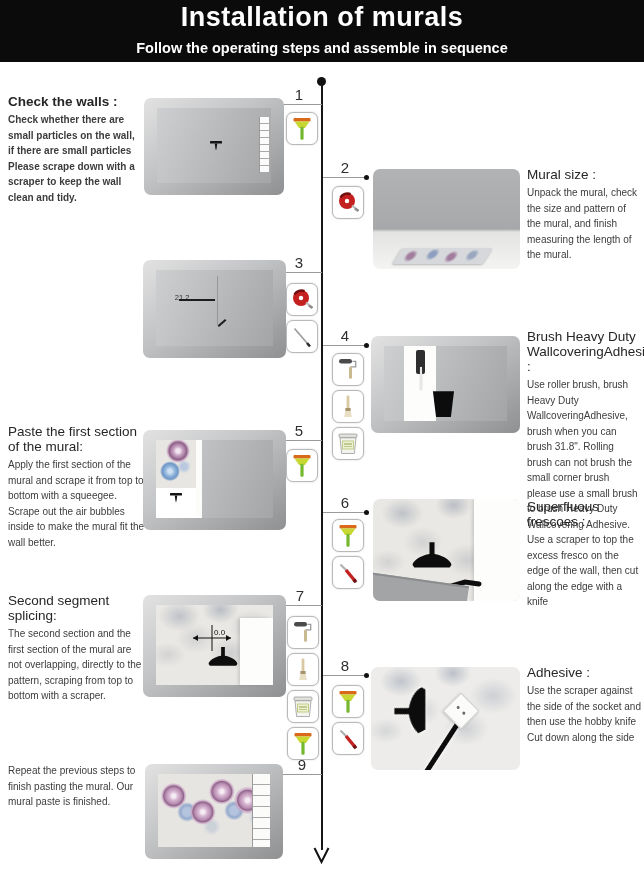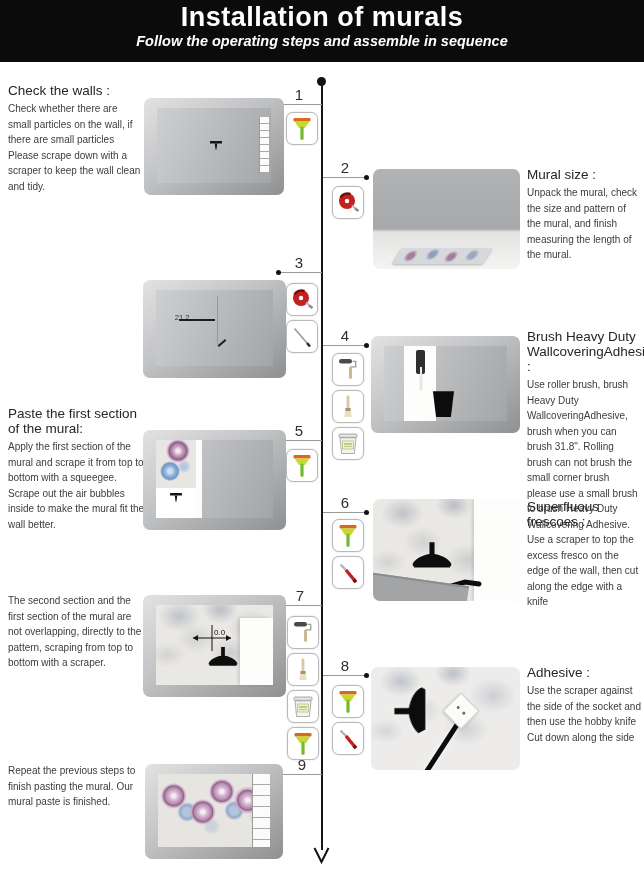--- a/index.html
+++ b/index.html
@@ -3,21 +3,21 @@
 <meta charset="utf-8">
 <style>
   html,body{margin:0;padding:0;background:#fff;}
   #page{position:relative;width:644px;height:879px;background:#fff;overflow:hidden;
         font-family:"Liberation Sans",sans-serif;}
 
   
   .header{position:absolute;left:0;top:0;width:644px;height:62px;background:#0b0b0b;
           color:#fff;text-align:center;}
   .header .title{font-size:27px;font-weight:700;line-height:1.1;padding-top:3px;letter-spacing:.5px;}
-  .header .subtitle{font-size:14.5px;font-weight:700;margin-top:0;font-style:italic;}
+  .header .subtitle{font-size:14.5px;font-weight:700;margin-top:7px;}
 
   
   .timeline{position:absolute;left:321px;top:84px;width:2px;height:766px;background:#161616;}
   .tl-dot{position:absolute;left:317px;top:77px;width:9px;height:9px;border-radius:50%;background:#111;}
   .tl-arrow{position:absolute;left:312px;top:847px;}
 
   
   .step-num{position:absolute;width:36px;text-align:center;font-size:15px;color:#2e2e2e;}
   .connector{position:absolute;height:1px;background:#9a9a9a;}
   .cdot{position:absolute;width:5px;height:5px;border-radius:50%;background:#111;}
@@ -130,21 +130,21 @@
   <div class="timeline"></div>
   <div class="tl-arrow">
     <svg width="19" height="17" viewBox="0 0 19 17">
         <path d="M2.5 1 L9.5 15 L16.5 1" fill="none" stroke="#111" stroke-width="2"></path>
       </svg>
   </div>
 
   <div class="step-num" style="left:281px;top:86px;">1</div>
   <div class="connector" style="left:280px;top:104px;width:42px;"></div>
   <div class="cdot" style="left:276px;top:102px;"></div>
-  <div class="tblock" style="left:8px;top:83px;width:134px;">
+  <div class="tblock" style="left:8px;top:94px;width:134px;font-weight:bold;">
     <div class="title">Check the walls :</div>
     <div class="desc">Check whether there are small particles on the wall, if there are small particles Please scrape down with a scraper to keep the wall clean and tidy.</div>
   </div>
   <div class="tools" style="left:286px;top:112px;">
     <div class="tool-box">
       <svg width="20" height="24" viewBox="0 0 20 24">
           <rect x="1.5" y="1" width="17" height="3.6" rx="1" fill="#d96a1a"></rect>
           <path d="M2.5 4.6 h15 l-4.5 6.5 h-6 z" fill="#c8d832"></path>
           <rect x="8.4" y="9.8" width="3.2" height="13" rx="1.2" fill="#74b82e"></rect>
         </svg>
@@ -197,21 +197,21 @@
           <rect x="17.6" y="17.4" width="4.2" height="2.6" transform="rotate(38 19.7 18.7)" fill="#8d8d8d"></rect>
         </svg>
     </div>
     <div class="tool-box">
       <svg width="22" height="24" viewBox="0 0 22 24">
           <line x1="3.5" y1="3.5" x2="16" y2="18" stroke="#9a9a9a" stroke-width="1.6"></line>
           <line x1="16" y1="18" x2="19" y2="21.5" stroke="#2b2b2b" stroke-width="2.6"></line>
         </svg>
     </div>
   </div>
-  <div class="room room-frame" style="left:143px;top:280px;width:143px;height:98px;">
+  <div class="room room-frame" style="left:143px;top:260px;width:143px;height:98px;">
     <div class="room-wall">
       <span class="meas-label">21.2</span>
       <div class="tape-line"></div>
       <div class="faint-v"></div>
       <div class="mark-tick"></div>
     </div>
   </div>
 
   <div class="step-num" style="left:327px;top:327px;">4</div>
   <div class="connector" style="left:323px;top:345px;width:42px;"></div>
@@ -250,21 +250,21 @@
     </div>
   </div>
   <div class="tblock" style="left:527px;top:329px;width:114px;">
     <div class="title">Brush Heavy Duty WallcoveringAdhesive :</div>
     <div class="desc">Use roller brush, brush Heavy Duty WallcoveringAdhesive, brush when you can brush 31.8". Rolling brush can not brush the small corner brush please use a small brush to brush Heavy Duty Wallcovering Adhesive.</div>
   </div>
 
   <div class="step-num" style="left:281px;top:422px;">5</div>
   <div class="connector" style="left:280px;top:440px;width:42px;"></div>
   <div class="cdot" style="left:276px;top:438px;"></div>
-  <div class="tblock" style="left:8px;top:406px;width:138px;">
+  <div class="tblock" style="left:8px;top:424px;width:138px;">
     <div class="title">Paste the first section of the mural:</div>
     <div class="desc">Apply the first section of the mural and scrape it from top to bottom with a squeegee. Scrape out the air bubbles inside to make the mural fit the wall better.</div>
   </div>
   <div class="tools" style="left:286px;top:449px;">
     <div class="tool-box">
       <svg width="20" height="24" viewBox="0 0 20 24">
           <rect x="1.5" y="1" width="17" height="3.6" rx="1" fill="#d96a1a"></rect>
           <path d="M2.5 4.6 h15 l-4.5 6.5 h-6 z" fill="#c8d832"></path>
           <rect x="8.4" y="9.8" width="3.2" height="13" rx="1.2" fill="#74b82e"></rect>
         </svg>
@@ -318,20 +318,21 @@
   </div>
   <div class="tblock" style="left:527px;top:499px;width:114px;">
     <div class="title">Superfluous frescoes :</div>
     <div class="desc">Use a scraper to top the excess fresco on the edge of the wall, then cut along the edge with a knife</div>
   </div>
 
   <div class="step-num" style="left:282px;top:587px;">7</div>
   <div class="connector" style="left:280px;top:605px;width:42px;"></div>
   <div class="cdot" style="left:276px;top:603px;"></div>
   <div class="tblock" style="left:8px;top:593px;width:140px;">
+    <div class="title">Second segment splicing:</div>
     <div class="desc">The second section and the first section of the mural are not overlapping, directly to the pattern, scraping from top to bottom with a scraper.</div>
   </div>
   <div class="tools" style="left:287px;top:616px;">
     <div class="tool-box">
       <svg width="22" height="26" viewBox="0 0 22 26">
           <rect x="2" y="2" width="13" height="4.6" rx="2.3" fill="#4a4a4a"></rect>
           <path d="M15.5 4.3 h3.2 v5.5 h-5.2" fill="none" stroke="#9a9a9a" stroke-width="1.3"></path>
           <rect x="12" y="9.8" width="3" height="12" rx="1.2" fill="#caba92"></rect>
         </svg>
     </div>

